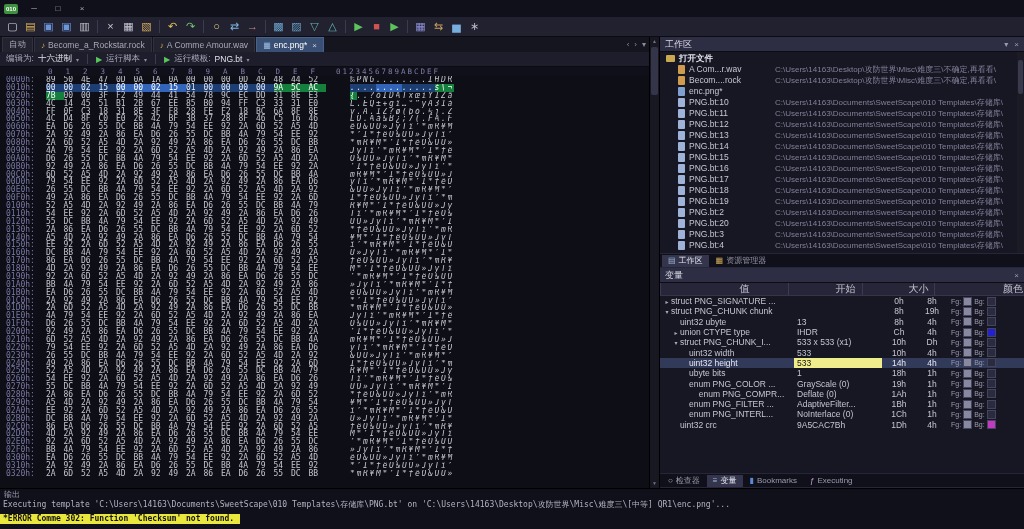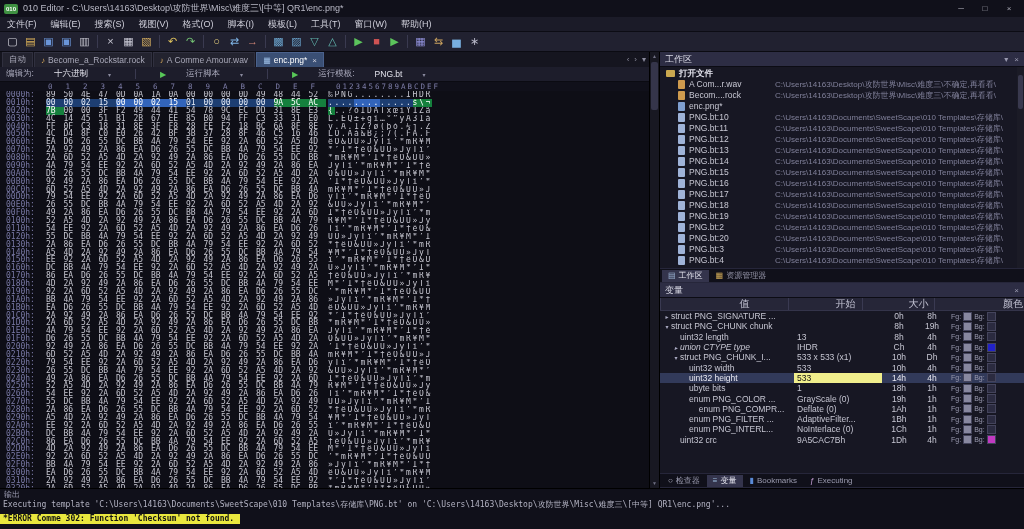--- a/index.html
+++ b/index.html
@@ -29,39 +29,39 @@
   .tabbar{flex:0 0 15px;height:15px;background:#15151f;display:flex;align-items:flex-end;
     font-size:8.5px;position:relative;padding-left:2px;}
   .tab{display:flex;align-items:center;gap:3px;padding:0 6px;height:14px;background:#23232f;
     color:#a8a8b8;margin-right:1px;border:1px solid #30303f;border-bottom:none;white-space:nowrap;}
   .tab.active{background:#3a4f74;color:#fff;border-color:#4a618c;}
   .tab-icon{font-size:8px;}
   .tab-close{font-size:8px;margin-left:2px;color:#d0d0dc;}
   .tabnav{position:absolute;right:3px;top:3px;display:flex;gap:5px;color:#8a8a9c;font-size:8px;}
   
   .editbar{flex:0 0 14px;height:14px;background:#1d1d2b;display:flex;align-items:center;
-    font-size:8.5px;color:#a8a8ba;gap:20px;padding:0 6px;border-bottom:1px solid #0b0b12;white-space:nowrap;}
+    font-size:8.5px;color:#a8a8ba;gap:4px;padding:0 6px;border-bottom:1px solid #0b0b12;white-space:nowrap;}
   .eb-value{color:#e2e2ec;}
   .eb-caret{font-size:6px;color:#8a8a9e;}
   .eb-sep{width:1px;height:10px;background:#3a3a50;margin:0 4px;}
   .eb-play{color:#58c858;font-size:8px;}
   
   .hexhead{flex:0 0 9px;height:9px;background:#10101a;font-family:"DejaVu Sans Mono",monospace;
     font-size:7.5px;line-height:9px;color:#7d7da8;display:flex;padding-left:6px;overflow:hidden;}
   .hh-spacer{width:40px;flex:0 0 40px;}
   .hh-cell{width:17.5px;flex:0 0 17.5px;padding-left:2px;box-sizing:border-box;}
   .hh-ascii{margin-left:10px;display:flex;}
   .hh-ach{width:6.5px;flex:0 0 6.5px;}
   .hexbody{flex:1;background:#0e0e16;font-family:"DejaVu Sans Mono",monospace;font-size:8px;
     overflow:hidden;padding-left:6px;}
   .hex-row{height:7.88px;line-height:7.88px;display:flex;white-space:nowrap;}
   .addr{width:40px;flex:0 0 40px;color:#7878a4;}
   .hexwrap{color:#c6c6d0;}
   .hexb{display:inline-block;width:17.5px;}
-  .asciiwrap{margin-left:2px;color:#c6c6d0;}
+  .asciiwrap{margin-left:24px;color:#c6c6d0;font-style:italic;}
   .ach{display:inline-block;width:6.5px;overflow:hidden;}
   .hl-data{background:#1d3e72;color:#e6ecf8;}
   .hl-sel{background:#3264ba;color:#ffffff;}
   .hl-crc{background:#15803d;color:#ffffff;}
   
   .vscroll{width:9px;flex:0 0 9px;background:#181822;display:flex;flex-direction:column;
     align-items:center;border-right:1px solid #000;}
   .sarrow{height: 9px;font-size:5px;color:#707084;line-height:9px;}
   .sarrow.bottom{margin-top:auto;}
   .sthumb{width:7px;height:48px;background:#35354a;border-radius:2px;margin-top:1px;}
@@ -110,40 +110,27 @@
     color:#b2b2c2;padding-left:3px;white-space:nowrap;overflow:hidden;}
   .outline.err{display:inline-block;background:#e9e73e;color:#141414;padding-right:6px;font-weight:bold;}
 </style>
 </head>
 <body>
 
 <div class="window">
 
   <div class="titlebar">
     <span class="appicon">010</span>
-    <span class="title">010 Editor - C:\Users\14163\Desktop\攻防世界\Misc\难度三\[中等] QR1\enc.png*</span>
     <span class="wbtns">
       <span class="wbtn">─</span>
       <span class="wbtn">□</span>
       <span class="wbtn">×</span>
     </span>
   </div>
 
-  <div class="menubar" id="menubar">
-      <span class="menu-item">文件(F)</span>
-      <span class="menu-item">编辑(E)</span>
-      <span class="menu-item">搜索(S)</span>
-      <span class="menu-item">视图(V)</span>
-      <span class="menu-item">格式(O)</span>
-      <span class="menu-item">脚本(I)</span>
-      <span class="menu-item">模板(L)</span>
-      <span class="menu-item">工具(T)</span>
-      <span class="menu-item">窗口(W)</span>
-      <span class="menu-item">帮助(H)</span>
-    </div>
   <div class="toolbar" id="toolbar">
       <span class="tb-icon" style="color: rgb(216, 216, 224);">▢</span>
       <span class="tb-icon" style="color: rgb(223, 181, 90);">▤</span>
       <span class="tb-icon" style="color: rgb(106, 149, 216);">▣</span>
       <span class="tb-icon" style="color: rgb(106, 149, 216);">▣</span>
       <span class="tb-icon" style="color: rgb(194, 194, 204);">▥</span>
       <span class="tb-div"></span>
       <span class="tb-icon" style="color: rgb(200, 200, 212);">×</span>
       <span class="tb-icon" style="color: rgb(200, 200, 212);">▦</span>
       <span class="tb-icon" style="color: rgb(216, 176, 96);">▧</span>
@@ -665,34 +652,34 @@
             <span class="varcolor">
               <span>Fg:</span>
               <span class="swatch" style="background: rgb(136, 136, 160);"></span>
               <span>Bg:</span>
               <span class="swatch" style="background: rgb(43, 43, 64);"></span>
             </span>
           </div>
           <div class="var-row">
             <span class="varname" style="padding-left: 12px;">
               <span class="vararrow"></span>
-              <span>uint32 length</span>
+              <span>uint32 ubyte</span>
             </span>
             <span class="varval">13</span>
             <span class="varstart">8h</span>
             <span class="varsize">4h</span>
             <span class="varcolor">
               <span>Fg:</span>
               <span class="swatch" style="background: rgb(136, 136, 160);"></span>
               <span>Bg:</span>
               <span class="swatch" style="background: rgb(43, 43, 64);"></span>
             </span>
           </div>
           <div class="var-row">
-            <span class="varname" style="padding-left: 12px; font-style: italic;">
+            <span class="varname" style="padding-left: 12px;">
               <span class="vararrow">▸</span>
               <span>union CTYPE type</span>
             </span>
             <span class="varval">IHDR</span>
             <span class="varstart">Ch</span>
             <span class="varsize">4h</span>
             <span class="varcolor">
               <span>Fg:</span>
               <span class="swatch" style="background: rgb(136, 136, 160);"></span>
               <span>Bg:</span>

